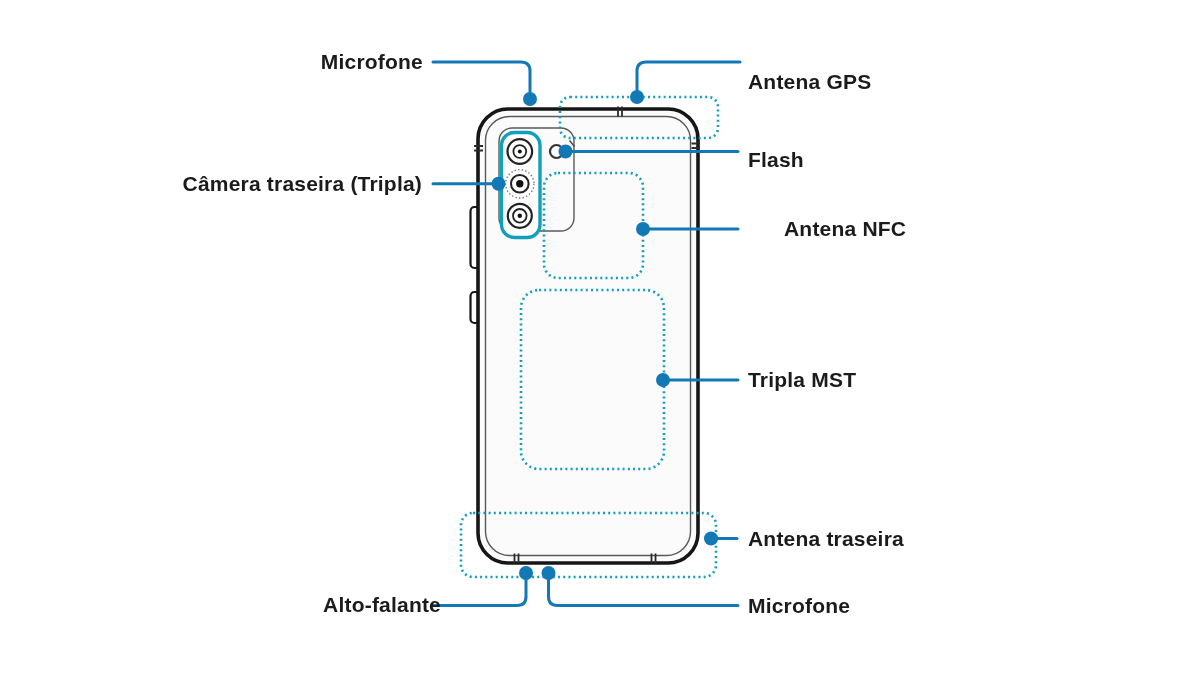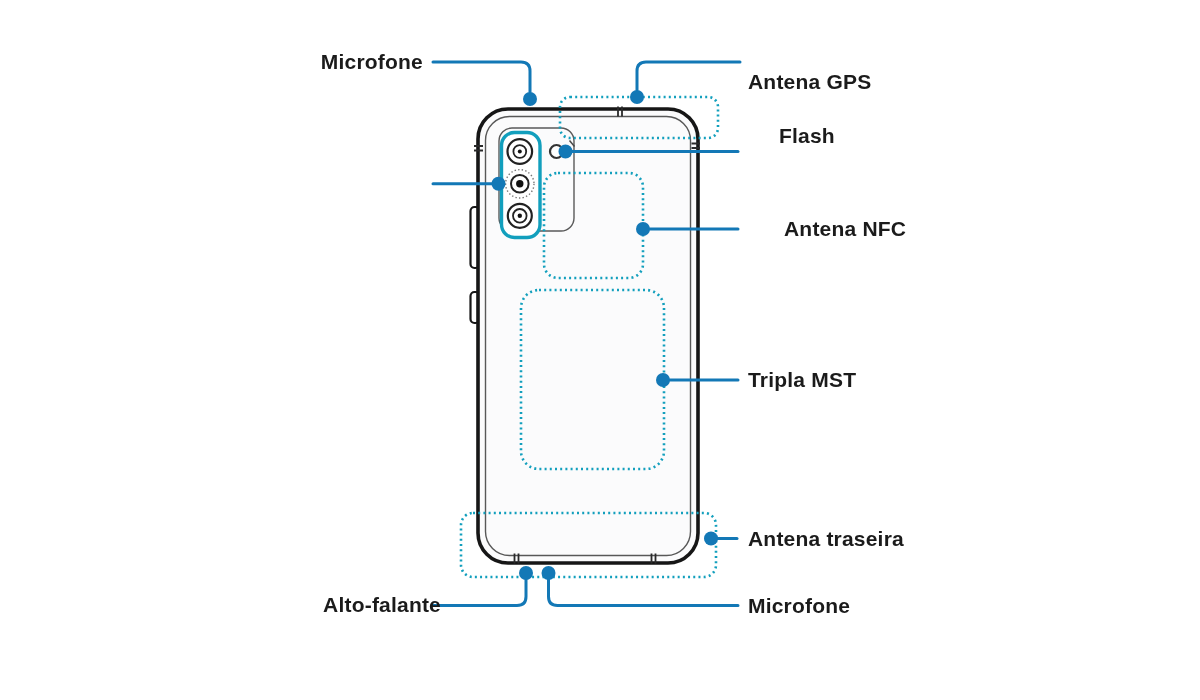--- a/index.html
+++ b/index.html
@@ -119,20 +119,21 @@
 
     <path d="M433,605.5 H517 Q526,605.5 526,596.5 V579" class="leader"></path>
     <circle cx="526" cy="573" r="7" class="dot"></circle>
 
     <path d="M548.5,578 V596.5 Q548.5,605.5 557.5,605.5 H738" class="leader"></path>
     <circle cx="548.5" cy="573" r="7" class="dot"></circle>
   </svg>
 
   <div class="lbl" style="right:777px; top:62px;">Microfone</div>
   <div class="lbl" style="left:748px;  top:62px;margin-top:20px;">Antena GPS</div>
-  <div class="lbl" style="left:748px;  top:136px;margin-left:31px;">Flash</div>
+  <div class="lbl" style="left:748px;  top:160px;">Flash</div>
+  <div class="lbl" style="right:778px; top:184px;">Câmera traseira (Tripla)</div>
   <div class="lbl" style="left:748px;  top:229px;margin-left:36px;">Antena NFC</div>
   <div class="lbl" style="left:748px;  top:380px;">Tripla MST</div>
   <div class="lbl" style="left:748px;  top:539px;">Antena traseira</div>
   <div class="lbl" style="right:759px; top:605px;">Alto-falante</div>
   <div class="lbl" style="left:748px;  top:606px;">Microfone</div>
 
 </div>
 
 </body></html>

